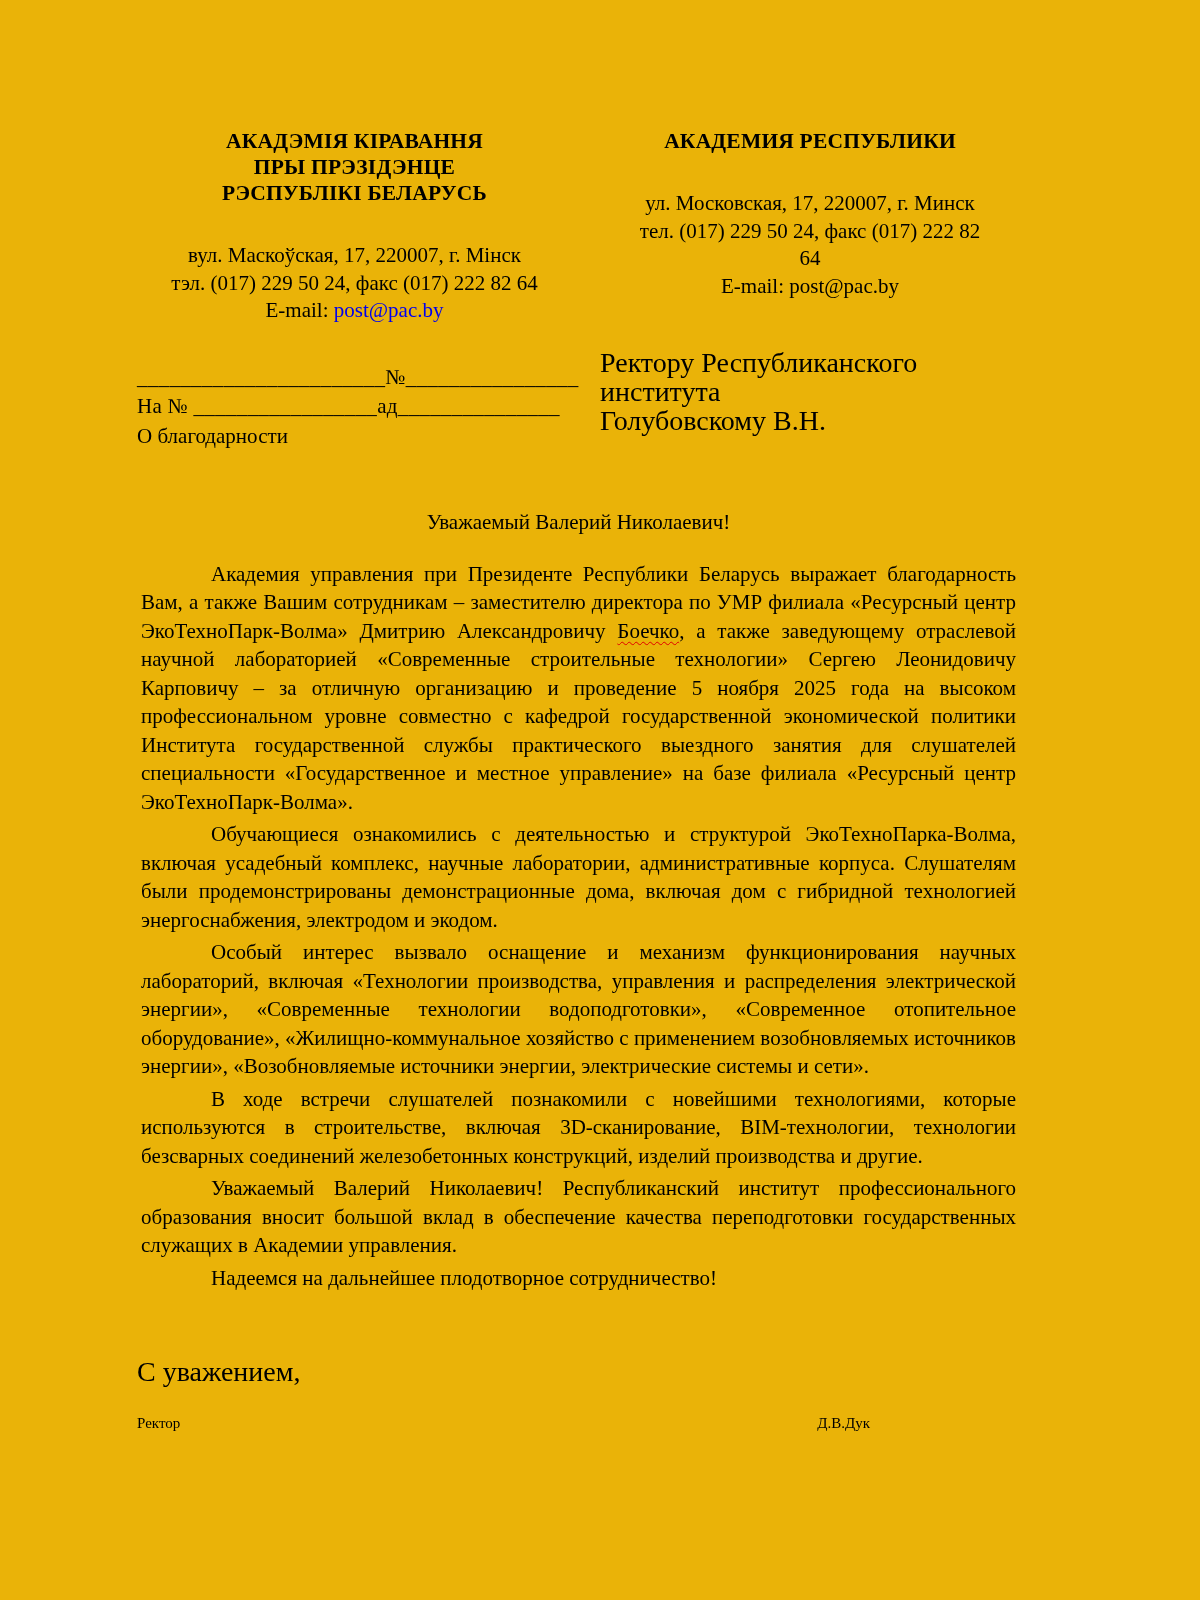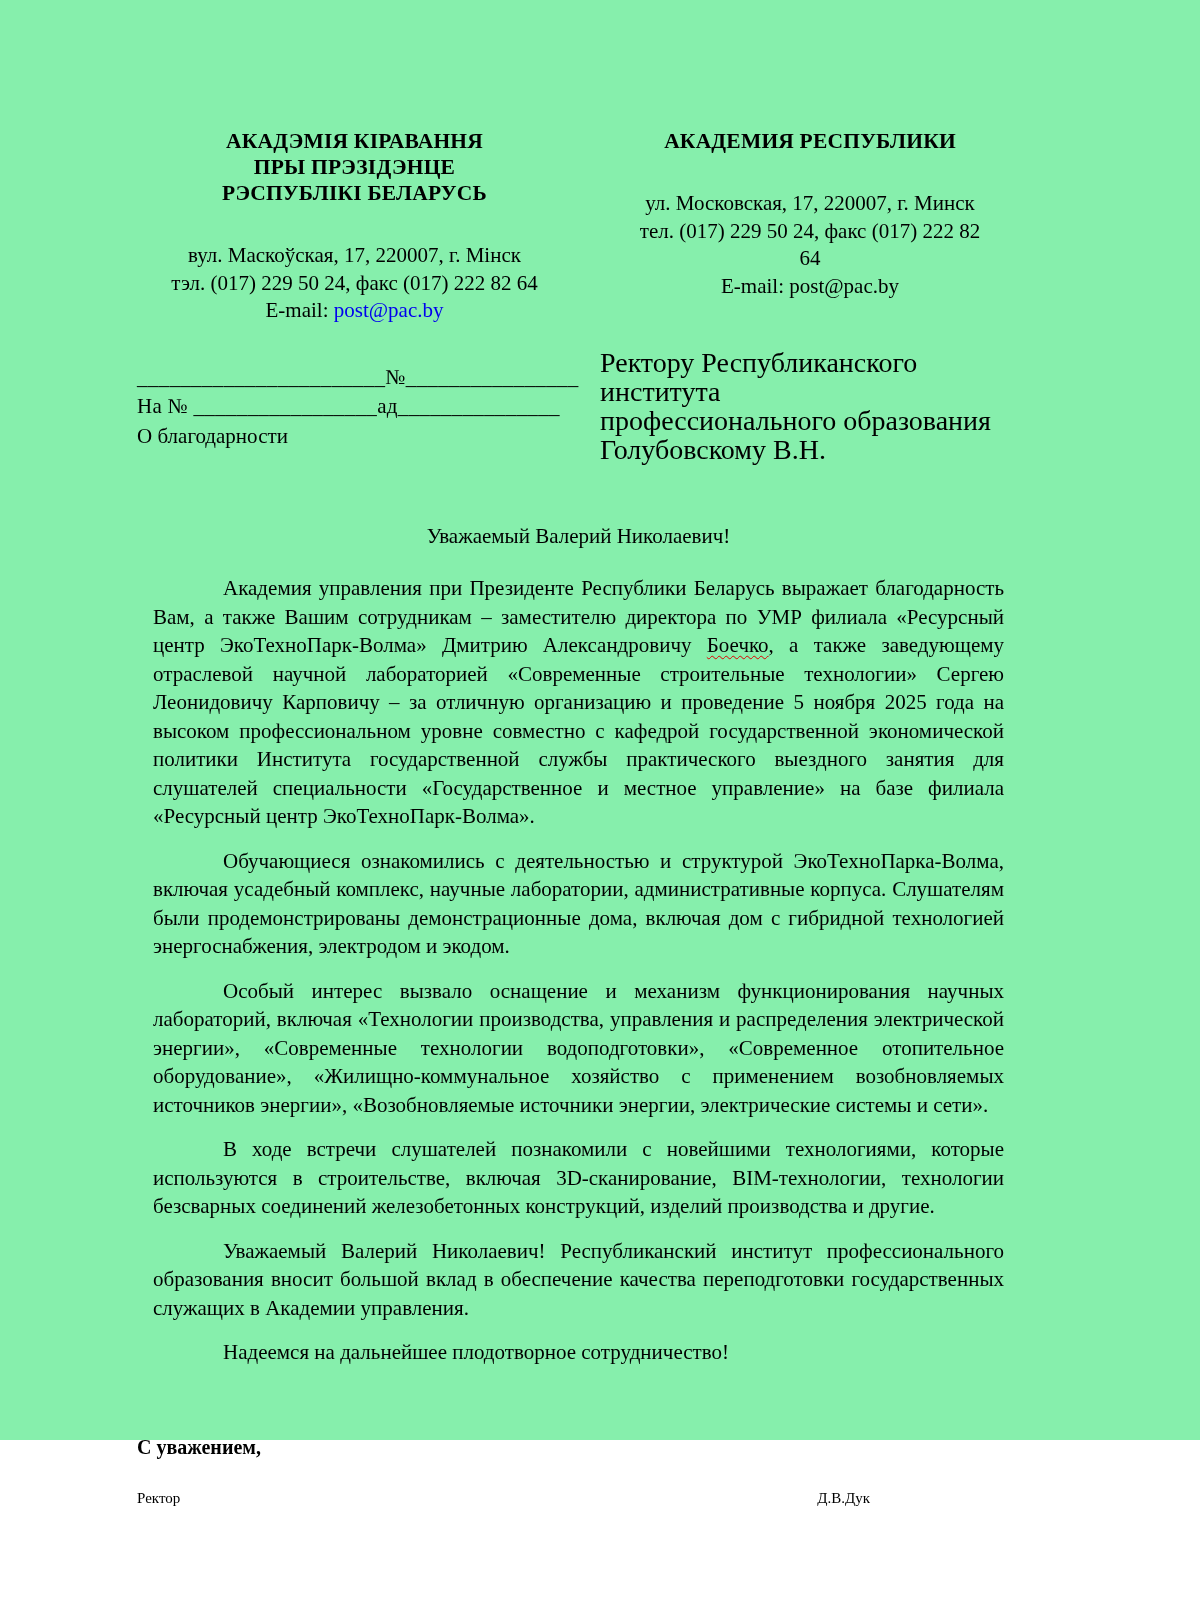--- a/index.html
+++ b/index.html
@@ -4,24 +4,24 @@
 <style>
   html, body { margin: 0; padding: 0; background: #ffffff; }
   body {
     width: 1200px; height: 1600px;
     font-family: "Liberation Serif", "DejaVu Serif", serif;
     color: #000000;
     overflow: hidden;
   }
   .page {
     position: relative;
-    width: 1200px; height: 1440px;
+    width: 1200px; height: 1600px;
     box-sizing: border-box;
     padding: 128px 180px 0 137px;
-    background: #86efac;
+    background: #eab308;
   }
   .letterhead { display: flex; }
   .col-left  { width: 435px; margin-right: 28px; flex: none; }
   .col-right { width: 420px; flex: none; }
 
   .org-name {
     font-weight: bold;
     font-size: 21.5px;
     line-height: 26px;
     text-align: center;
@@ -58,33 +58,32 @@
     line-height: 28px;
     text-align: center;
     margin-top: 58px;
   }
   .body-text {
     margin-top: 24px;
     font-size: 21px;
     line-height: 28.5px;
     text-align: justify;
   }
-  .para { margin: 16px; text-indent: 70px; }
+  .para { margin: 4px; text-indent: 70px; }
   .misspelled {
     text-decoration: underline;
     text-decoration-style: wavy;
     text-decoration-color: #e00000;
     text-decoration-thickness: 1px;
     text-underline-offset: 3px;
   }
   .closing {
-    font-size: 20px;
+    font-size: 28px;
     line-height: 28px;
     margin-top: 66px;
-    font-weight: bold;
   }
   .signature-row {
     display: flex;
     justify-content: space-between;
     align-items: baseline;
     margin-top: 23px;
     padding-right: 150px;
     font-size: 15px;
     line-height: 28px;
   }
@@ -119,21 +118,20 @@
         <div>АКАДЕМИЯ РЕСПУБЛИКИ</div>
       </div>
       <div class="address">
         <div>ул. Московская, 17, 220007, г. Минск</div>
         <div>тел. (017) 229 50 24, факс (017) 222 82</div>
         <div>64</div>
         <div>E-mail: post@pac.by</div>
       </div>
       <div class="addressee">
         <div>Ректору Республиканского института</div>
-        <div>профессионального образования</div>
         <div>Голубовскому В.Н.</div>
       </div>
     </div>
 
   </div>
 
   <div class="salutation">Уважаемый Валерий Николаевич!</div>
 
   <div class="body-text">
     <p class="para"><span>Академия управления при Президенте Республики Беларусь выражает благодарность Вам, а также Вашим сотрудникам – заместителю директора по УМР филиала «Ресурсный центр ЭкоТехноПарк-Волма» Дмитрию Александровичу </span><span class="misspelled">Боечко</span><span>, а также заведующему отраслевой научной лабораторией «Современные строительные технологии» Сергею Леонидовичу Карповичу – за отличную организацию и проведение 5 ноября 2025 года на высоком профессиональном уровне совместно с кафедрой государственной экономической политики Института государственной службы практического выездного занятия для слушателей специальности «Государственное и местное управление» на базе филиала «Ресурсный центр ЭкоТехноПарк-Волма».</span></p>

